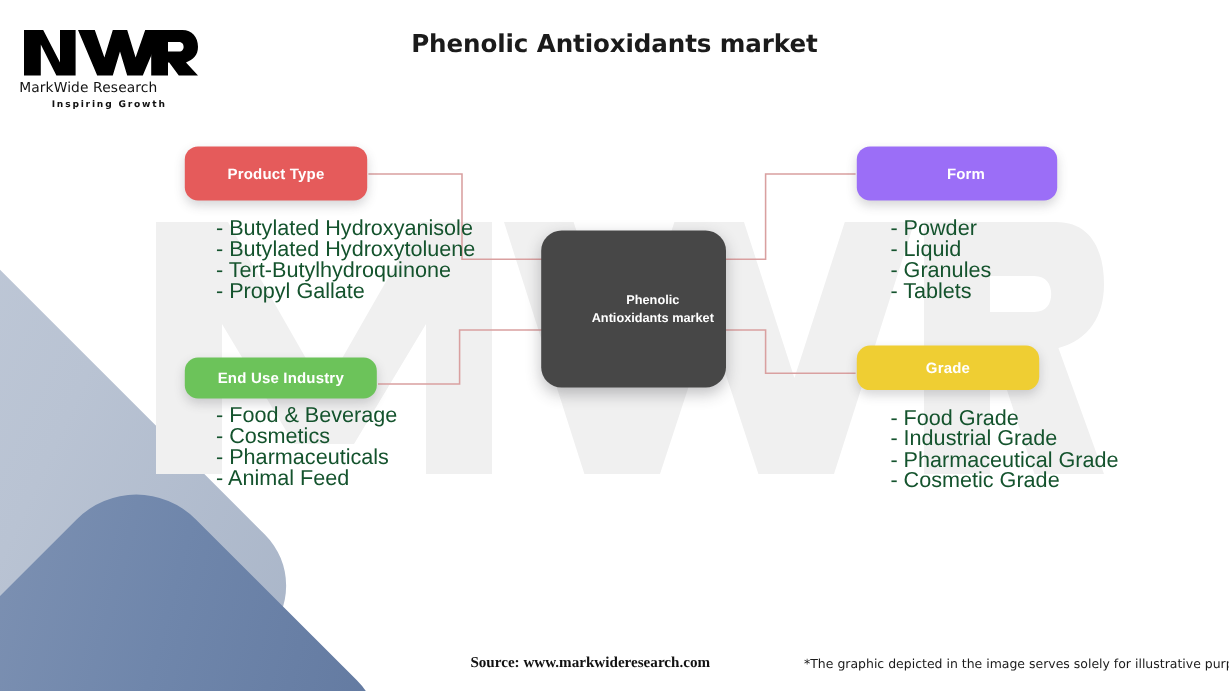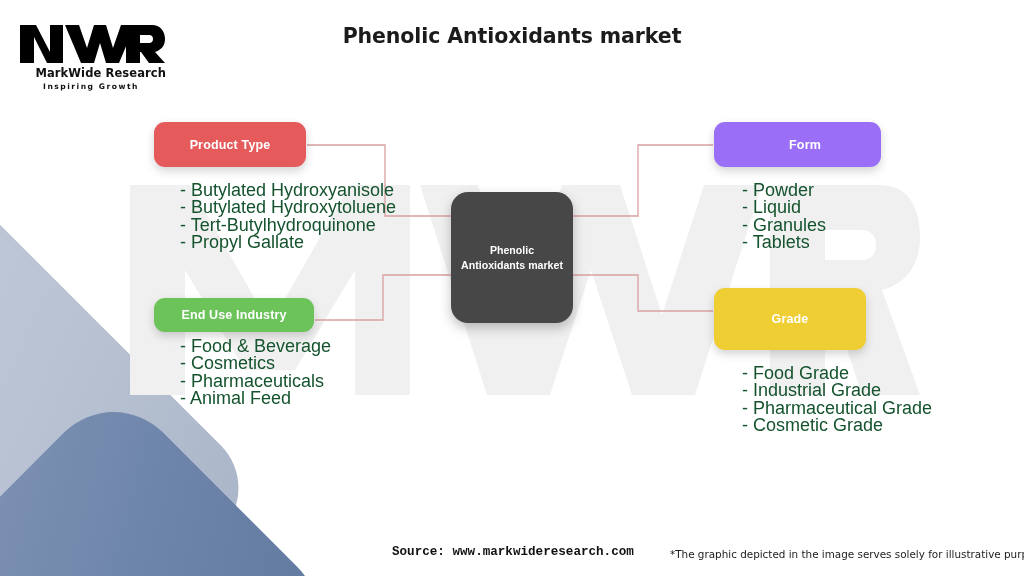--- a/index.html
+++ b/index.html
@@ -54,25 +54,25 @@
   
   .logo {
     position: absolute;
     left: 16px;
     top: 22px;
     width: 150px;
   }
   .logo-mark { display: block; }
   .logo-name {
     font-family: "DejaVu Sans", sans-serif;
-    font-weight: bold;
+    font-weight: normal;
     font-size: 11.5px;
     color: #111111;
     letter-spacing: 0.1px;
-    text-align: right;
+    text-align: left;
     margin-top: 1px;
   }
   .logo-tag {
     font-family: "DejaVu Sans", sans-serif;
     font-weight: bold;
     font-size: 7.6px;
     color: #111111;
     letter-spacing: 1.5px;
     text-align: center;
     margin-top: 2px;
@@ -132,52 +132,53 @@
 
   #branch-end-use { left: 154px; top: 298px; }
   #branch-end-use .branch-box { width: 160px; height: 34px; background: #6cc35a; }
   #branch-end-use .branch-list { margin-top: 6px; margin-left: 26px; }
 
   #branch-form { left: 714px; top: 122px; }
   #branch-form .branch-box { width: 152px; height: 45px; background: #9b6ef7; padding-left: 15px; }
   #branch-form .branch-list { margin-top: 15px; margin-left: 28px; }
 
   #branch-grade { left: 714px; top: 288px; }
-  #branch-grade .branch-box { width: 152px; height: 62px; background: #efce33; }
+  #branch-grade .branch-box { width: 152px; height: 37px; background: #efce33; }
   #branch-grade .branch-list { margin-top: 15px; margin-left: 28px; }
 
   
   .center-node {
     position: absolute;
     left: 451px;
     top: 192px;
     width: 122px;
     height: 131px;
     background: #474747;
     border-radius: 17px;
     box-shadow: 0 5px 12px rgba(50,50,55,0.3);
     display: flex;
     align-items: center;
     justify-content: center;
     text-align: center;
+    padding-left: 32px;
   }
   .center-node-label {
     color: #ffffff;
     font-size: 10.6px;
     font-weight: bold;
     line-height: 14.5px;
     padding: 0 6px;
   }
 
   
   .footer-source {
     position: absolute;
     left: 392px;
     top: 545px;
-    font-family: Liberation Mono, monospace;
+    font-family: Liberation Serif, serif;
     font-size: 12.6px;
     font-weight: bold;
     color: #111111;
   }
   .footer-note {
     position: absolute;
     left: 670px;
     top: 548px;
     font-family: "DejaVu Sans", sans-serif;
     font-size: 10.4px;

